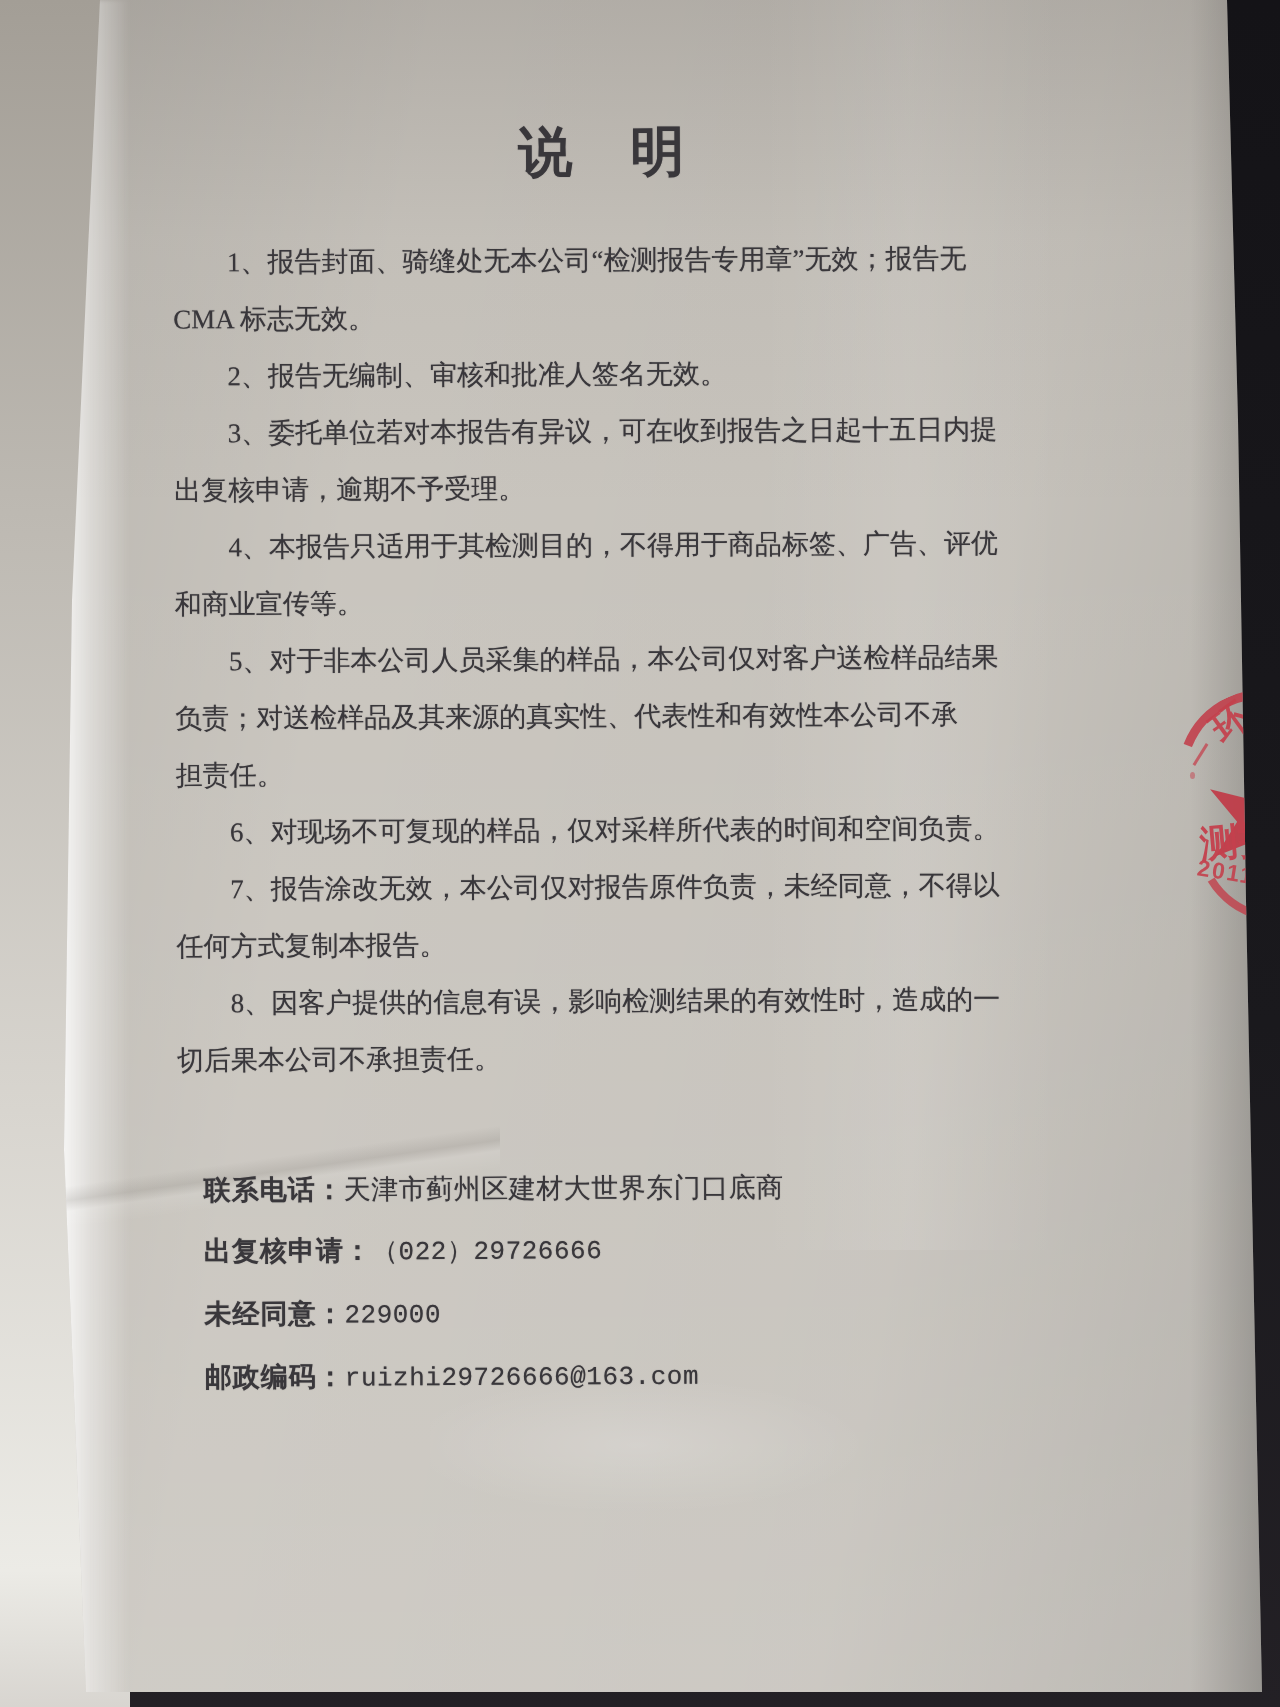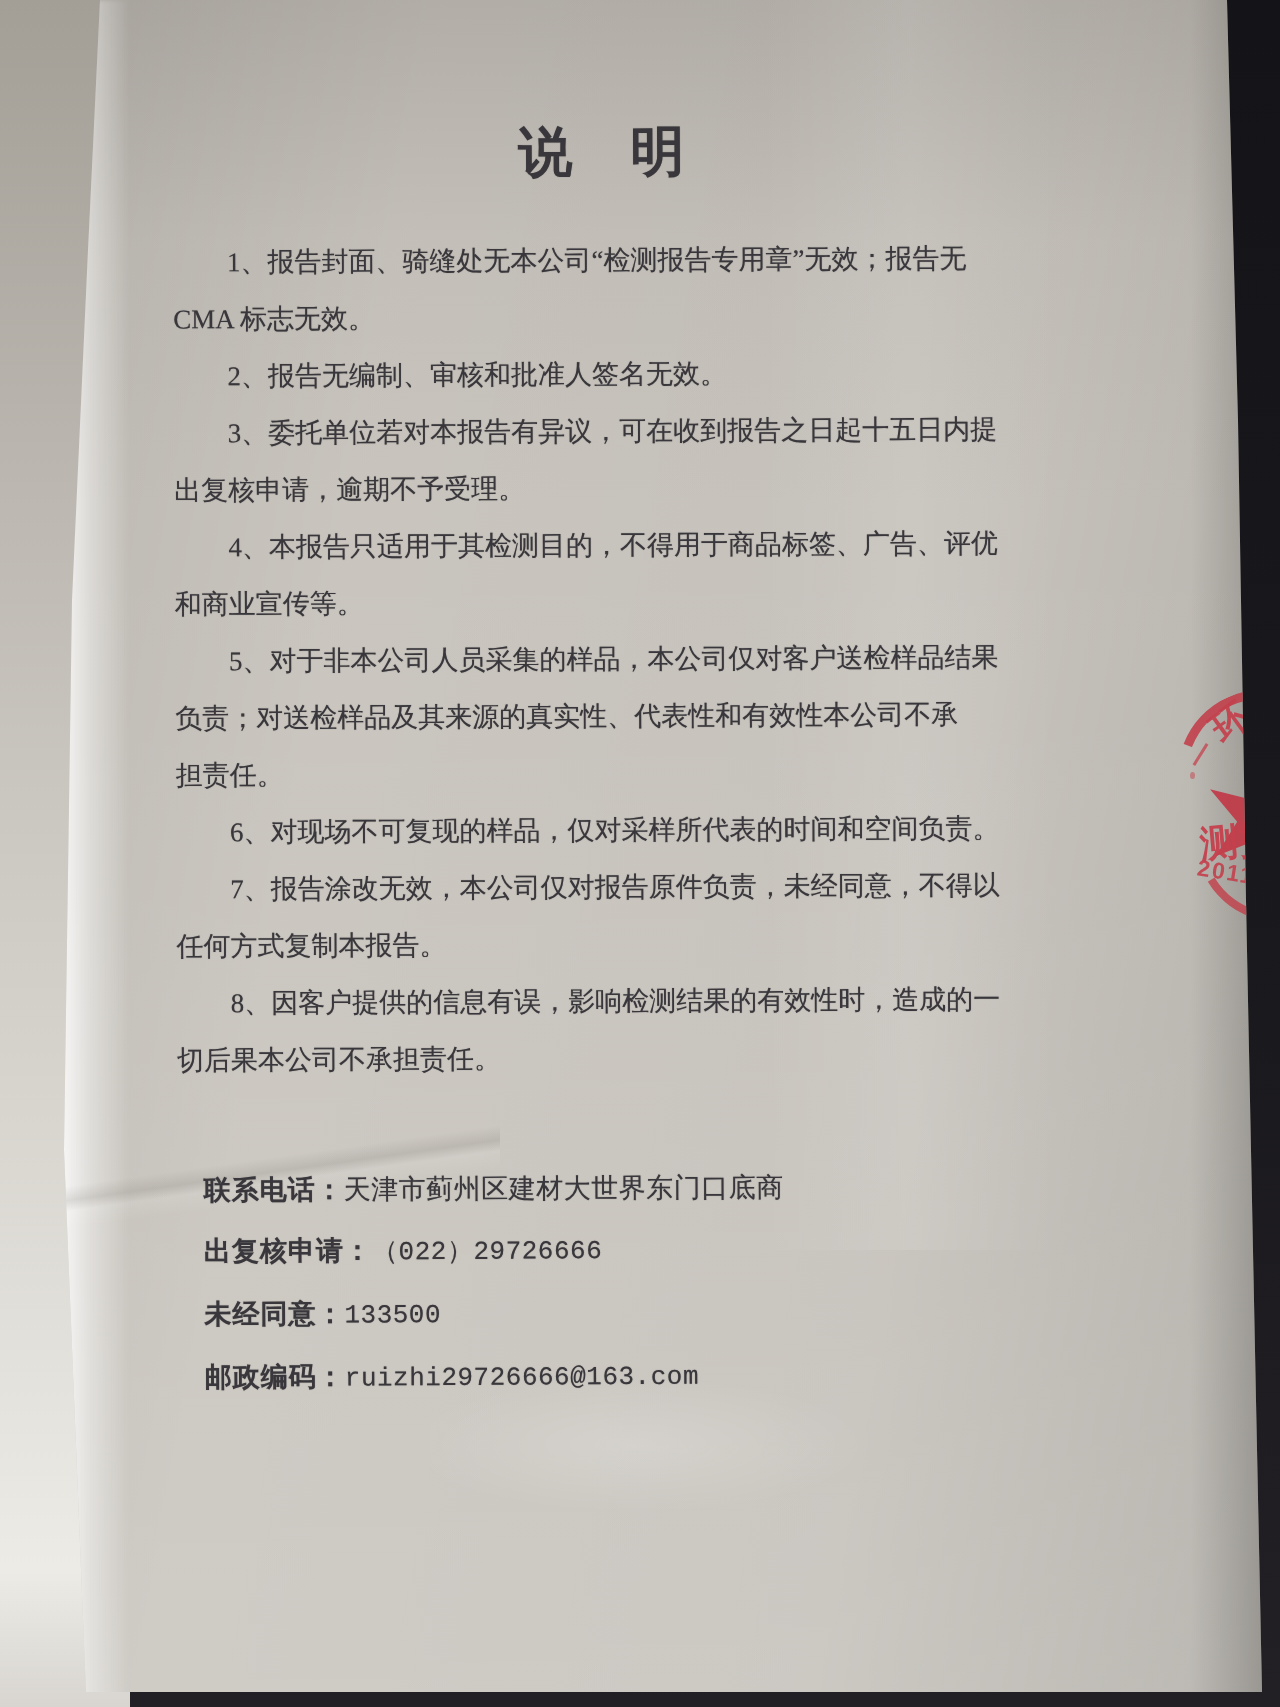--- a/index.html
+++ b/index.html
@@ -133,21 +133,21 @@
       <p><span class="inum">6、</span><span class="itext">对现场不可复现的样品，仅对采样所代表的时间和空间负责。</span></p>
       <p><span class="inum">7、</span><span class="itext">报告涂改无效，本公司仅对报告原件负责，未经同意，不得以
 任何方式复制本报告。</span></p>
       <p><span class="inum">8、</span><span class="itext">因客户提供的信息有误，影响检测结果的有效性时，造成的一
 切后果本公司不承担责任。</span></p>
     </div>
 
     <div class="contacts">
       <div class="contact-row"><span class="clabel">联系电话：</span><span class="cvalue">天津市蓟州区建材大世界东门口底商</span></div>
       <div class="contact-row"><span class="clabel">出复核申请：</span><span class="cvalue mono">（022）29726666</span></div>
-      <div class="contact-row"><span class="clabel">未经同意：</span><span class="cvalue mono">133500</span></div>
+      <div class="contact-row"><span class="clabel">未经同意：</span><span class="cvalue mono">229000</span></div>
       <div class="contact-row"><span class="clabel">邮政编码：</span><span class="cvalue mono">ruizhi29726666@163.com</span></div>
     </div>
   </div>
 
   <div class="stamp">
     <div class="stamp-arc-top"></div>
     <div class="stamp-char-top">环</div>
     <div class="stamp-stroke"></div>
     <div class="stamp-dot"></div>
     <div class="stamp-star"></div>

